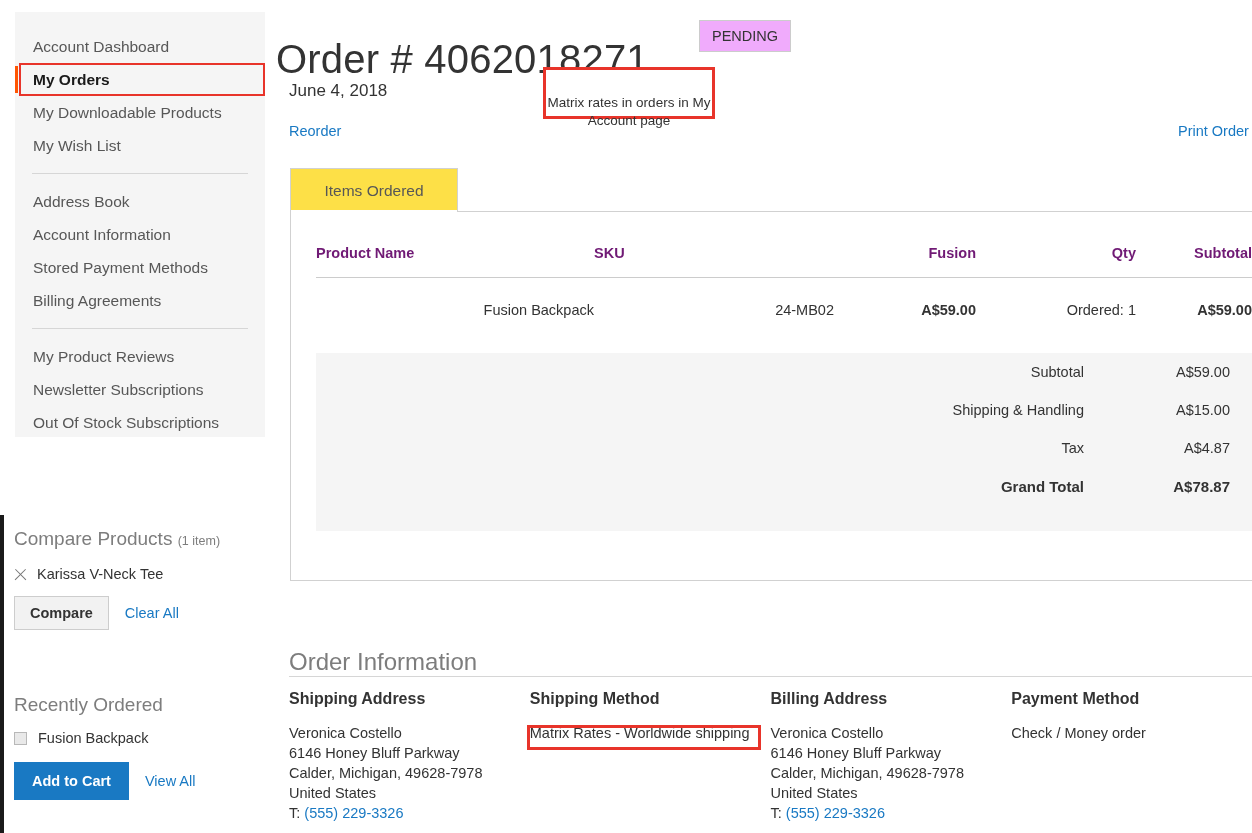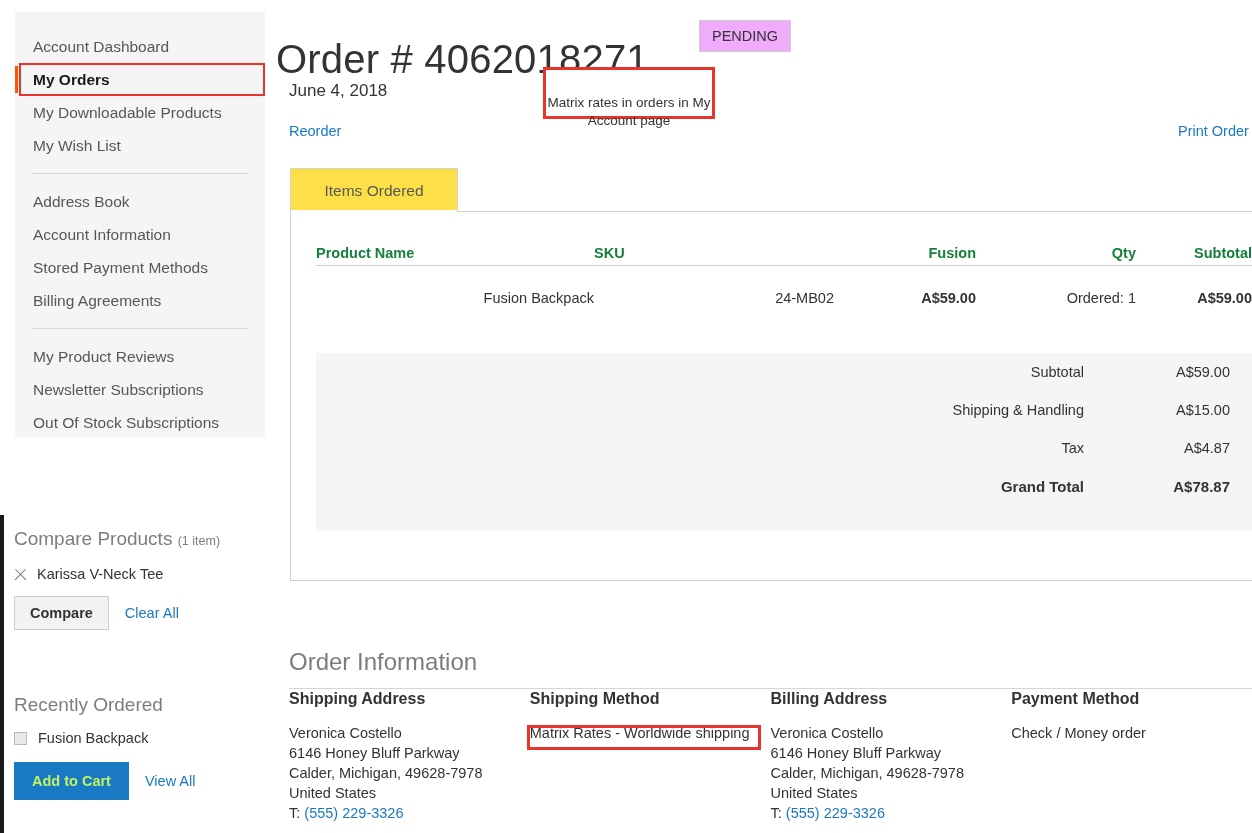--- a/index.html
+++ b/index.html
@@ -68,21 +68,21 @@
   .x-icon::before { transform: rotate(45deg); }
   .x-icon::after  { transform: rotate(-45deg); }
   .compare-name { font-size: 14.5px; color: #333; }
   .actions-row { display: flex; align-items: center; gap: 16px; }
   .btn-secondary {
     background: #f2f2f2; border: 1px solid #cdcdcd;
     padding: 8px 15px; font-size: 14.5px; color: #333; font-weight: bold;
     font-family: "Liberation Sans", sans-serif; cursor: pointer;
   }
   .btn-primary {
-    background: #1979c3; border: 1px solid #1979c3; color: #bef264;
+    background: #1979c3; border: 1px solid #1979c3; color: #ffffff;
     padding: 10px 17px; font-size: 14.5px; font-weight: bold;
     font-family: "Liberation Sans", sans-serif; cursor: pointer;
   }
   .link { color: #1979c3; text-decoration: none; font-size: 14.5px; cursor: pointer; }
 
   .ro-row { display: flex; align-items: center; gap: 11px; margin-bottom: 16px; }
   .cb {
     width: 13px; height: 13px; border: 1px solid #b8b8b8; background: #e9e9e9;
     flex: 0 0 13px;
   }
@@ -133,22 +133,22 @@
   .tab-mask {
     position: absolute; left: 291px; top: 210px; width: 166px; height: 3px;
     background: #ffffff;
   }
 
   table.items {
     position: absolute; left: 316px; top: 245px; width: 936px;
     border-collapse: collapse;
   }
   table.items th {
-    font-size: 14.5px; color: #15803d; font-weight: bold; text-align: right;
-    padding: 0 0 4px 0; border-bottom: 1px solid #cccccc;
+    font-size: 14.5px; color: #701a75; font-weight: bold; text-align: right;
+    padding: 0 0 16px 0; border-bottom: 1px solid #cccccc;
   }
   table.items th.left { text-align: left; }
   table.items td {
     font-size: 14.5px; color: #333; text-align: right; padding: 24px 0 24px 0;
     vertical-align: middle;
   }
   td.pname { font-size: 18px; color: #333; text-align: left; }
   td.sku   { font-size: 13.5px; color: #333; text-align: left; }
   td.price, td.sub { font-size: 16.5px; font-weight: bold; }
   td.qty { font-size: 14.5px; }
@@ -161,21 +161,21 @@
   .totals td {
     font-size: 14.5px; color: #333; padding: 11px 0;
   }
   .totals td.tlabel { text-align: right; padding-right: 48px; }
   .totals td.tval   { text-align: right; width: 120px; padding-right: 22px; }
   .totals tr.grand td { font-weight: bold; font-size: 15px; }
 
   .section-title {
     position: absolute; left: 289px; top: 628px; width: 963px;
     font-size: 24px; font-weight: normal; color: #7d7d7d;
-    padding-bottom: 12px; border-bottom: 1px solid #d6d6d6;
+    border-bottom: 1px solid #d6d6d6;
   }
   .info-cols {
     position: absolute; left: 289px; top: 690px; width: 963px;
     display: flex;
   }
   .info-col { width: 242px; }
   .info-col.w-ship { width: 242px; }
   .info-head {
     font-size: 16px; font-weight: bold; color: #333; margin-bottom: 15px;
   }

